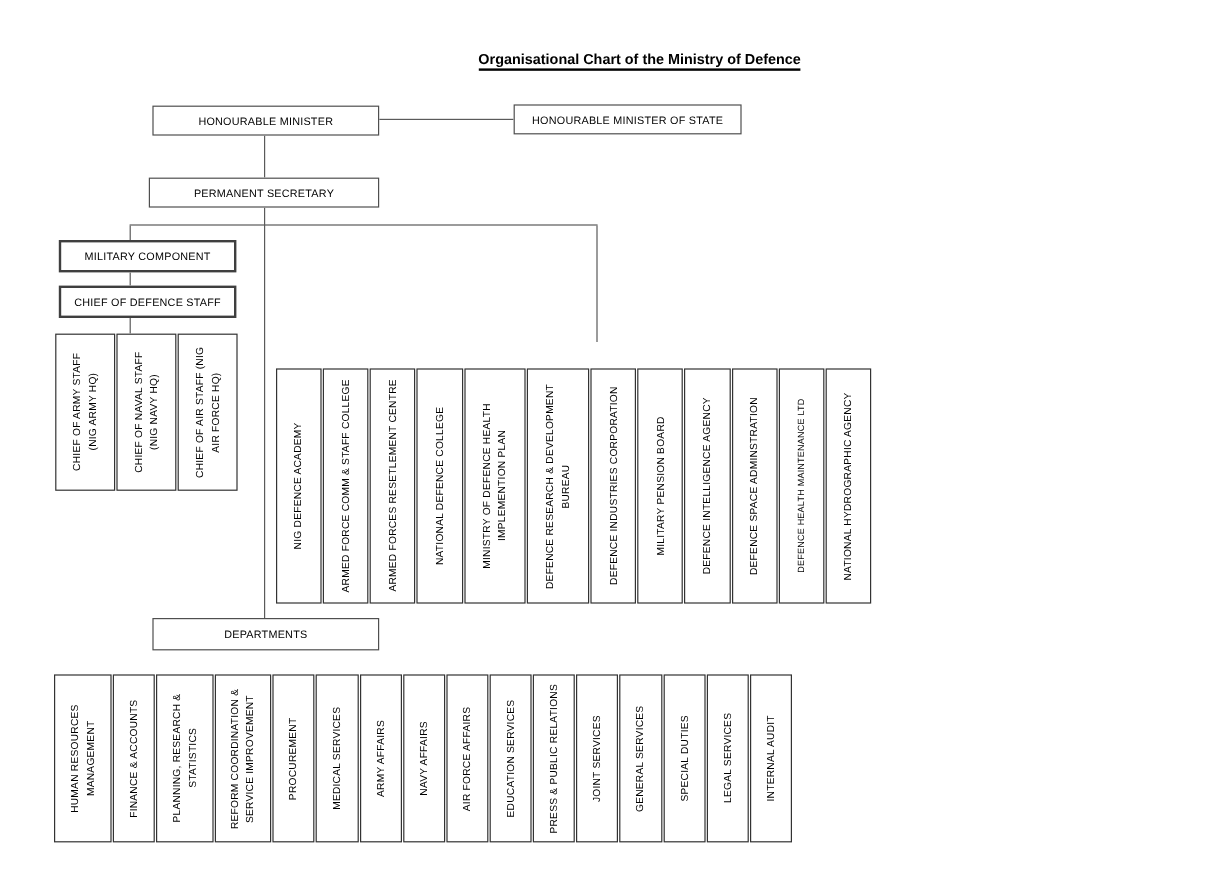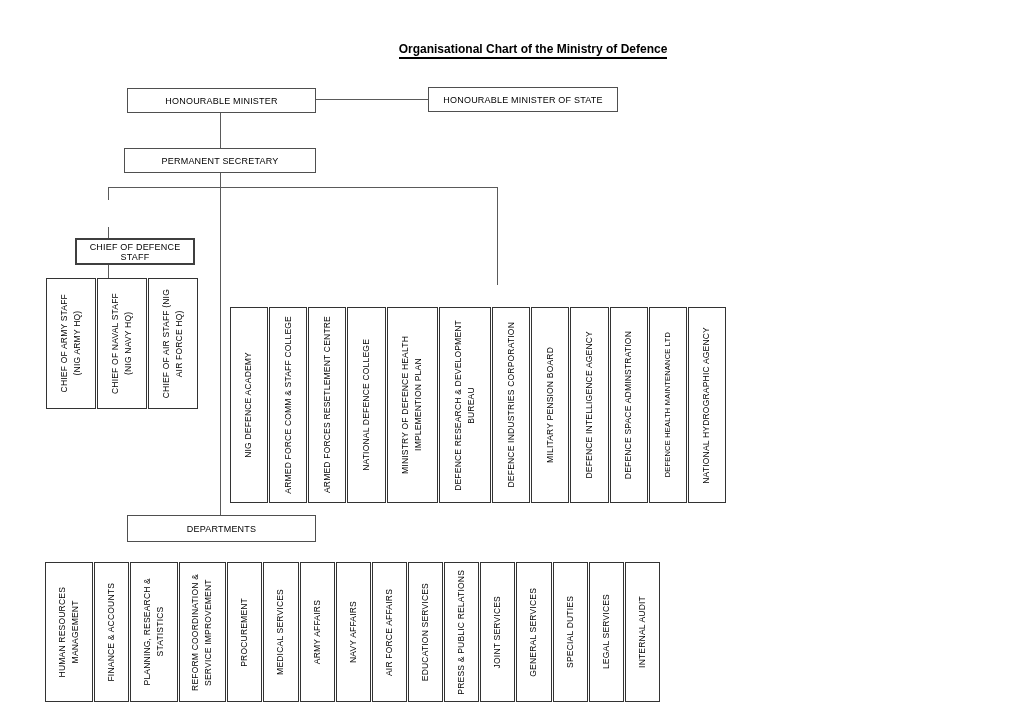--- a/index.html
+++ b/index.html
@@ -25,21 +25,20 @@
   .node {
     position: absolute;
     box-sizing: border-box;
     border: 1px solid #4f4f4f;
     background: #fff;
     display: flex;
     align-items: center;
     justify-content: center;
     font-size: 9px;
     letter-spacing: 0.2px;
-    text-align: center;
   }
   .node.thick { border-width: 2px; border-color: #3f3f3f; }
 
   .row {
     position: absolute;
     box-sizing: border-box;
     display: flex;
   }
   .vbox {
     flex: 1 1 0;
@@ -89,22 +88,25 @@
     </div>
 
   <div class="node" style="left:124px; top:148px; width:192px; height:25px;">
       <span>PERMANENT SECRETARY</span>
     </div>
 
   <div class="node" style="left:428px; top:87px; width:190px; height:25px;">
       <span>HONOURABLE MINISTER OF STATE</span>
     </div>
 
-
-  <div class="node thick" style="left:49px; top:238px; width:120px; height:27px;margin-left:26px;">
+  <div class="node thick" style="left:49px; top:200px; width:148px; height:27px;">
+      <span>MILITARY COMPONENT</span>
+    </div>
+
+  <div class="node thick" style="left:49px; top:238px; width:148px; height:27px;">
       <span>CHIEF OF DEFENCE STAFF</span>
     </div>
 
   <div class="row" style="left:46px; top:278px; width:152px; height:131px;">
     <div class="vbox">
         <div class="vlabel">CHIEF OF ARMY STAFF
 (NIG ARMY HQ)</div>
       </div>
     <div class="vbox">
         <div class="vlabel">CHIEF OF NAVAL STAFF

